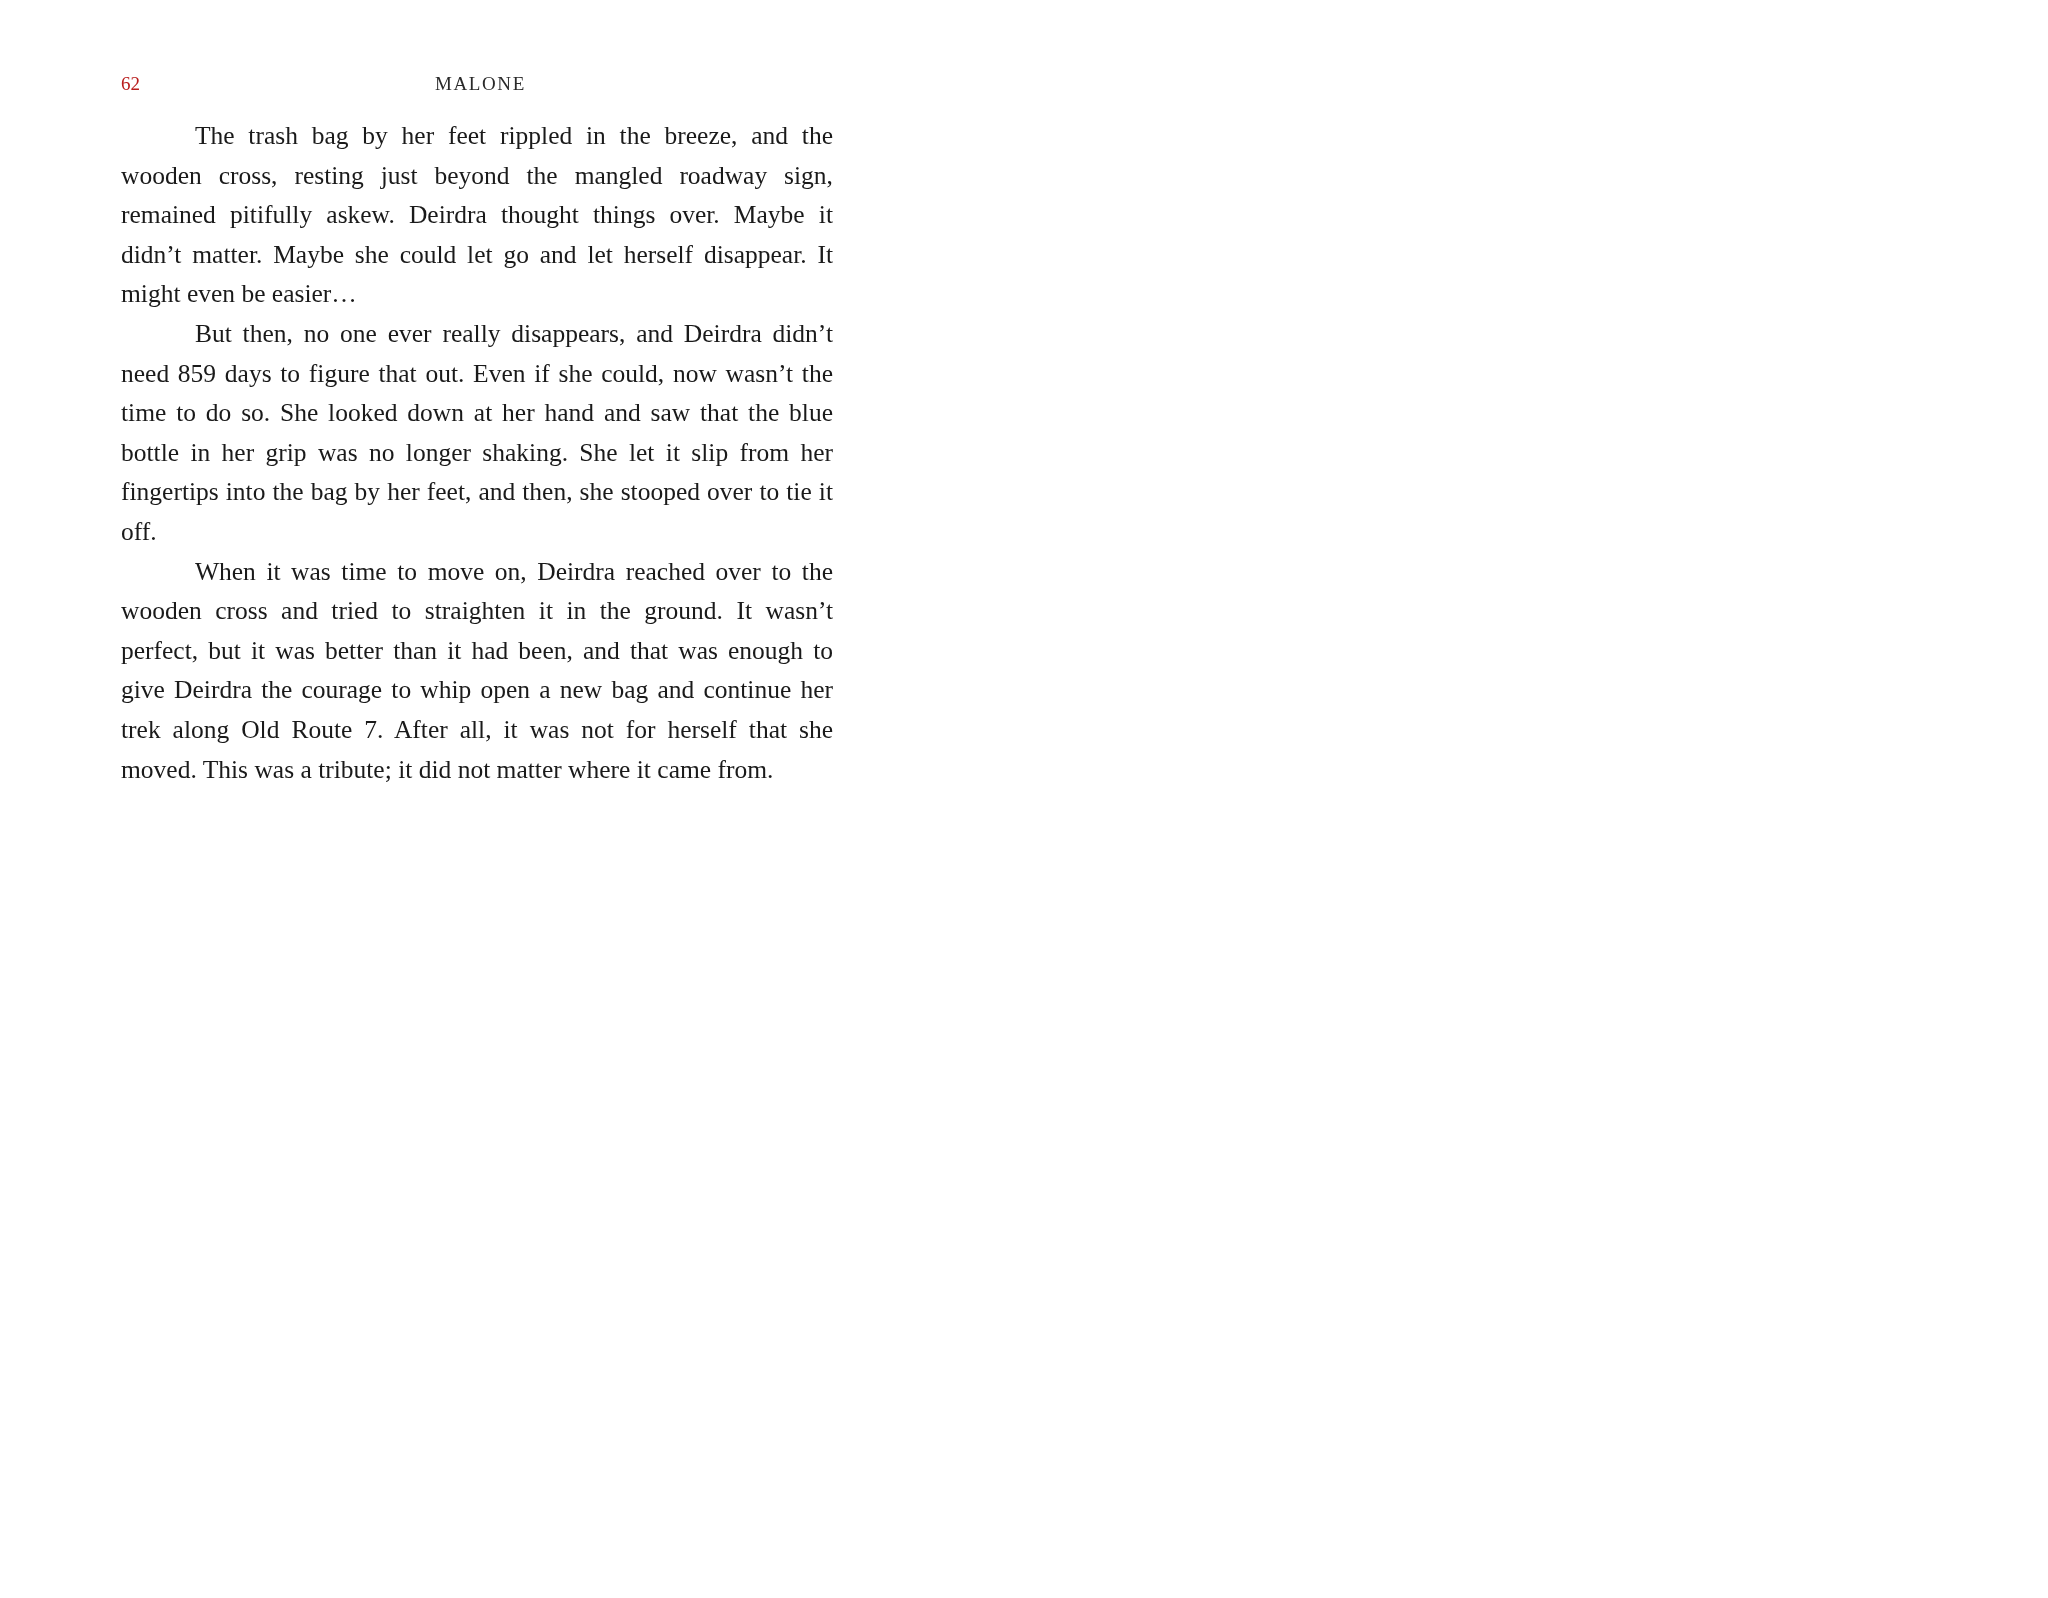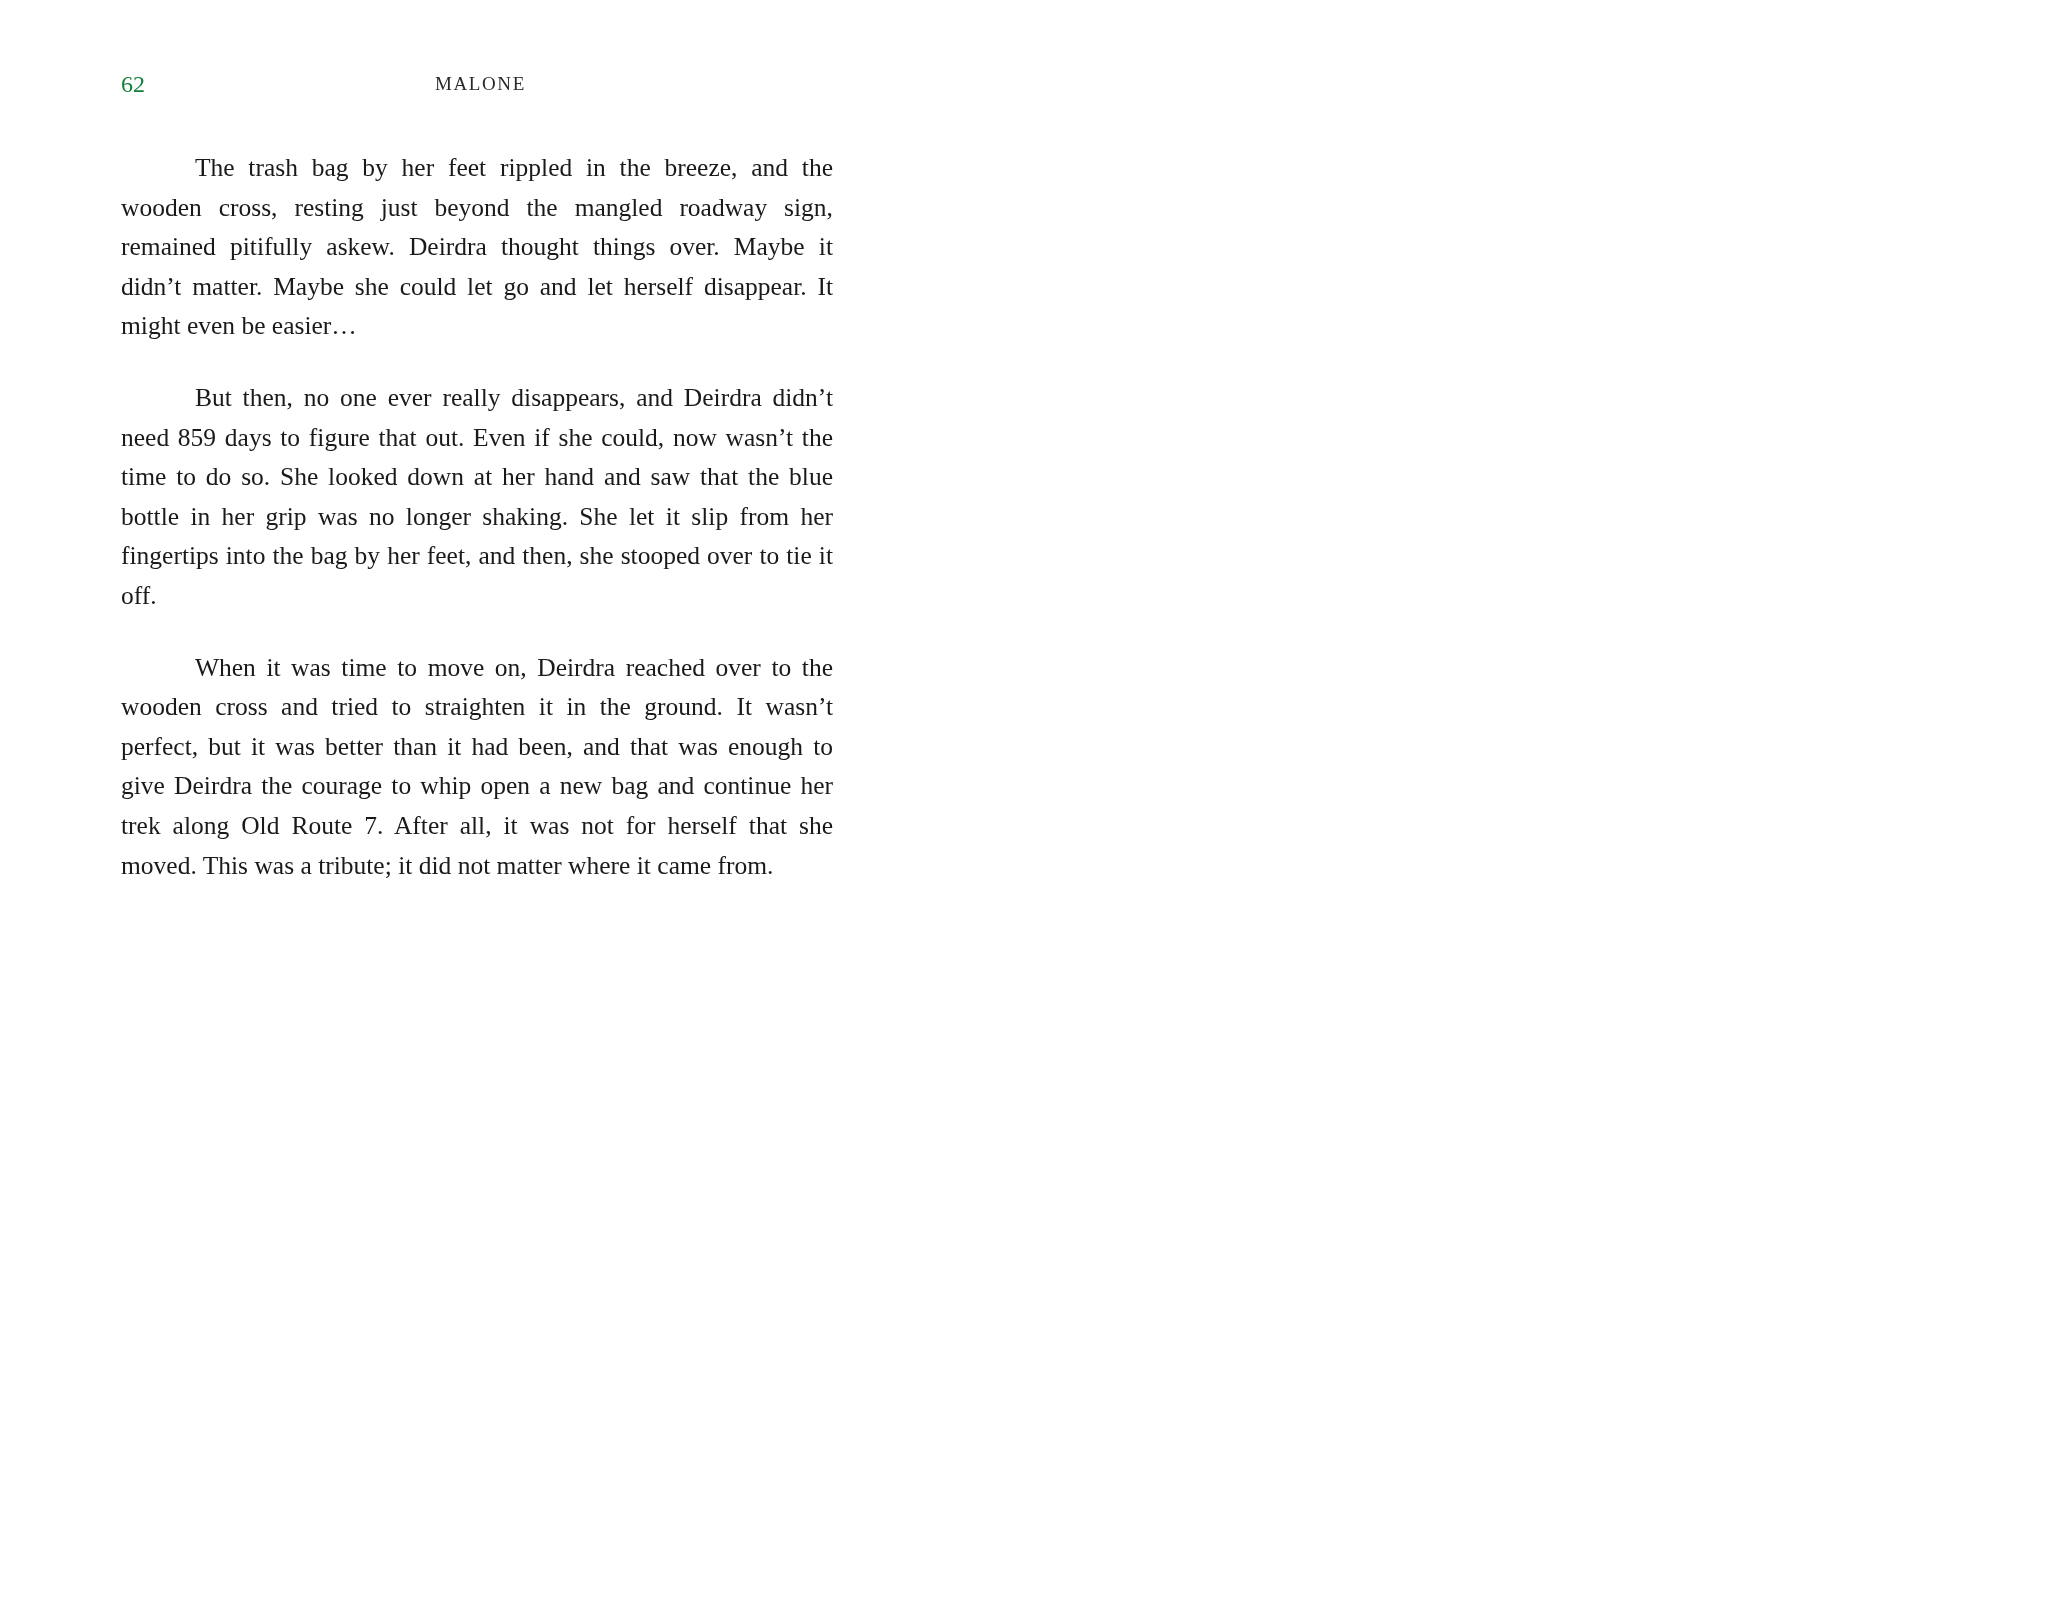--- a/index.html
+++ b/index.html
@@ -42,22 +42,22 @@
     font-size: 19px;
     letter-spacing: 1.6px;
     color: #2a2a2a;
     white-space: nowrap;
   }
   .folio {
     position: absolute;
     top: 72px;
     height: 24px;
     line-height: 24px;
-    font-size: 24px;
-    color: #15803d;
+    font-size: 19px;
+    color: #b91c1c;
   }
   
   .folio-left { left: 121px; }
   .head-left  { left: 435px; }
 
   .textblock {
     position: absolute;
     top: 116px;
     width: 712px;
     font-size: 25.5px;
@@ -66,21 +66,20 @@
     text-justify: inter-word;
     hyphens: none;
   }
   .textblock-left { left: 121px; }
 
   .textblock p {
     margin: 0;
   }
   .textblock p.indent {
     text-indent: 2.9em;
-    margin-top: 32px;
   }
 </style>
 </head>
 <body>
 
 <div class="spread">
 
   <div class="page page-left">
     <div class="folio folio-left">62</div>
     <div class="running-head head-left">MALONE</div>

